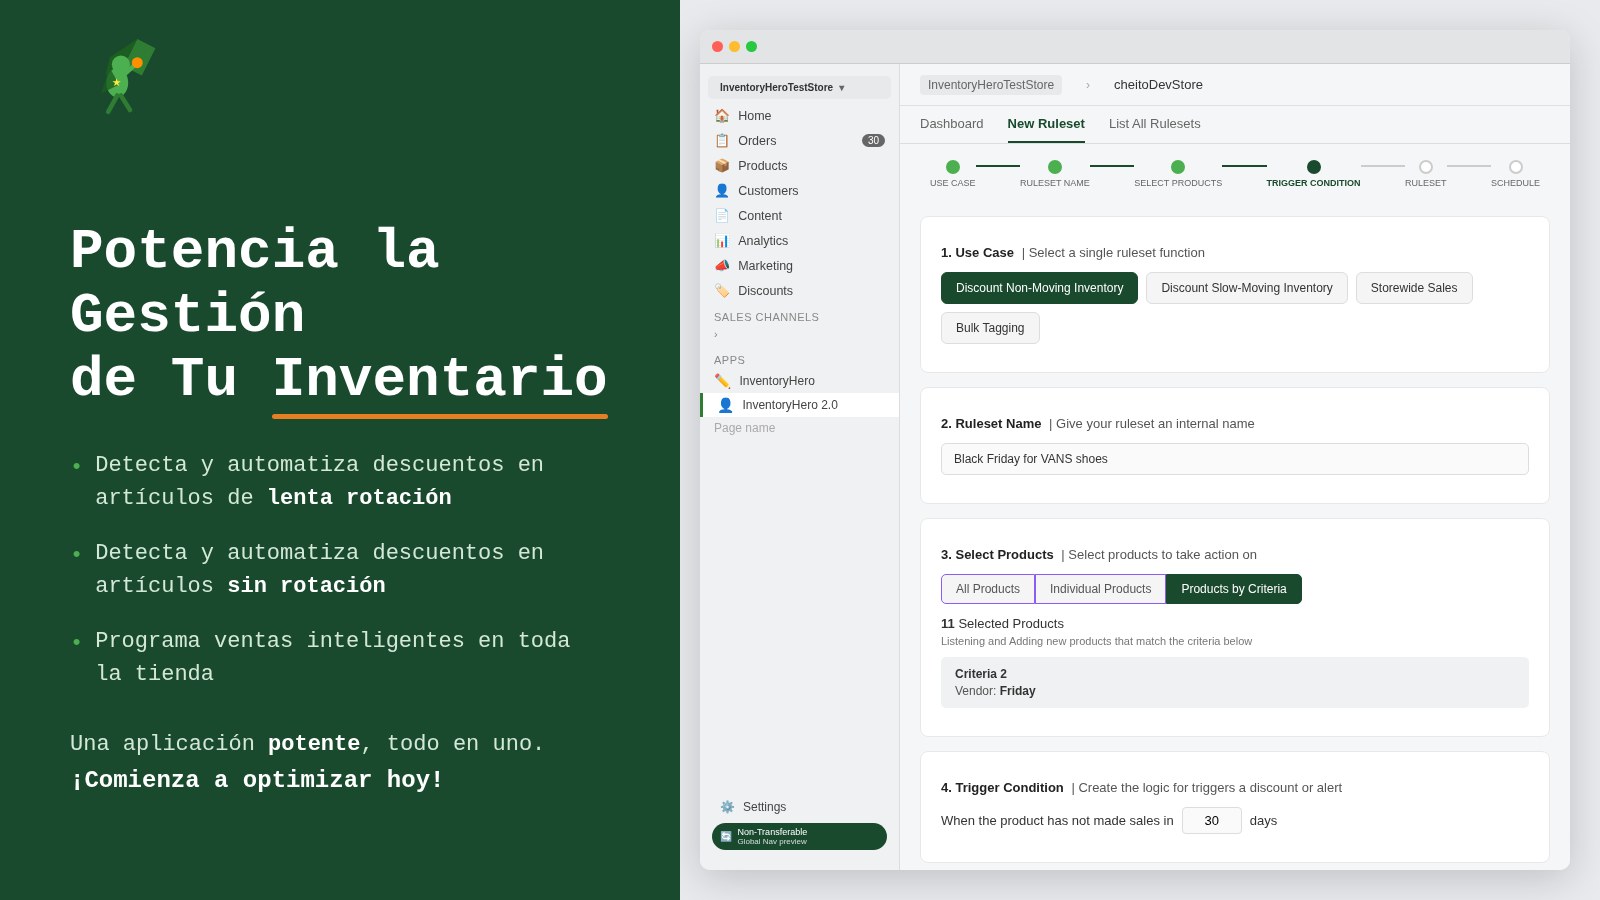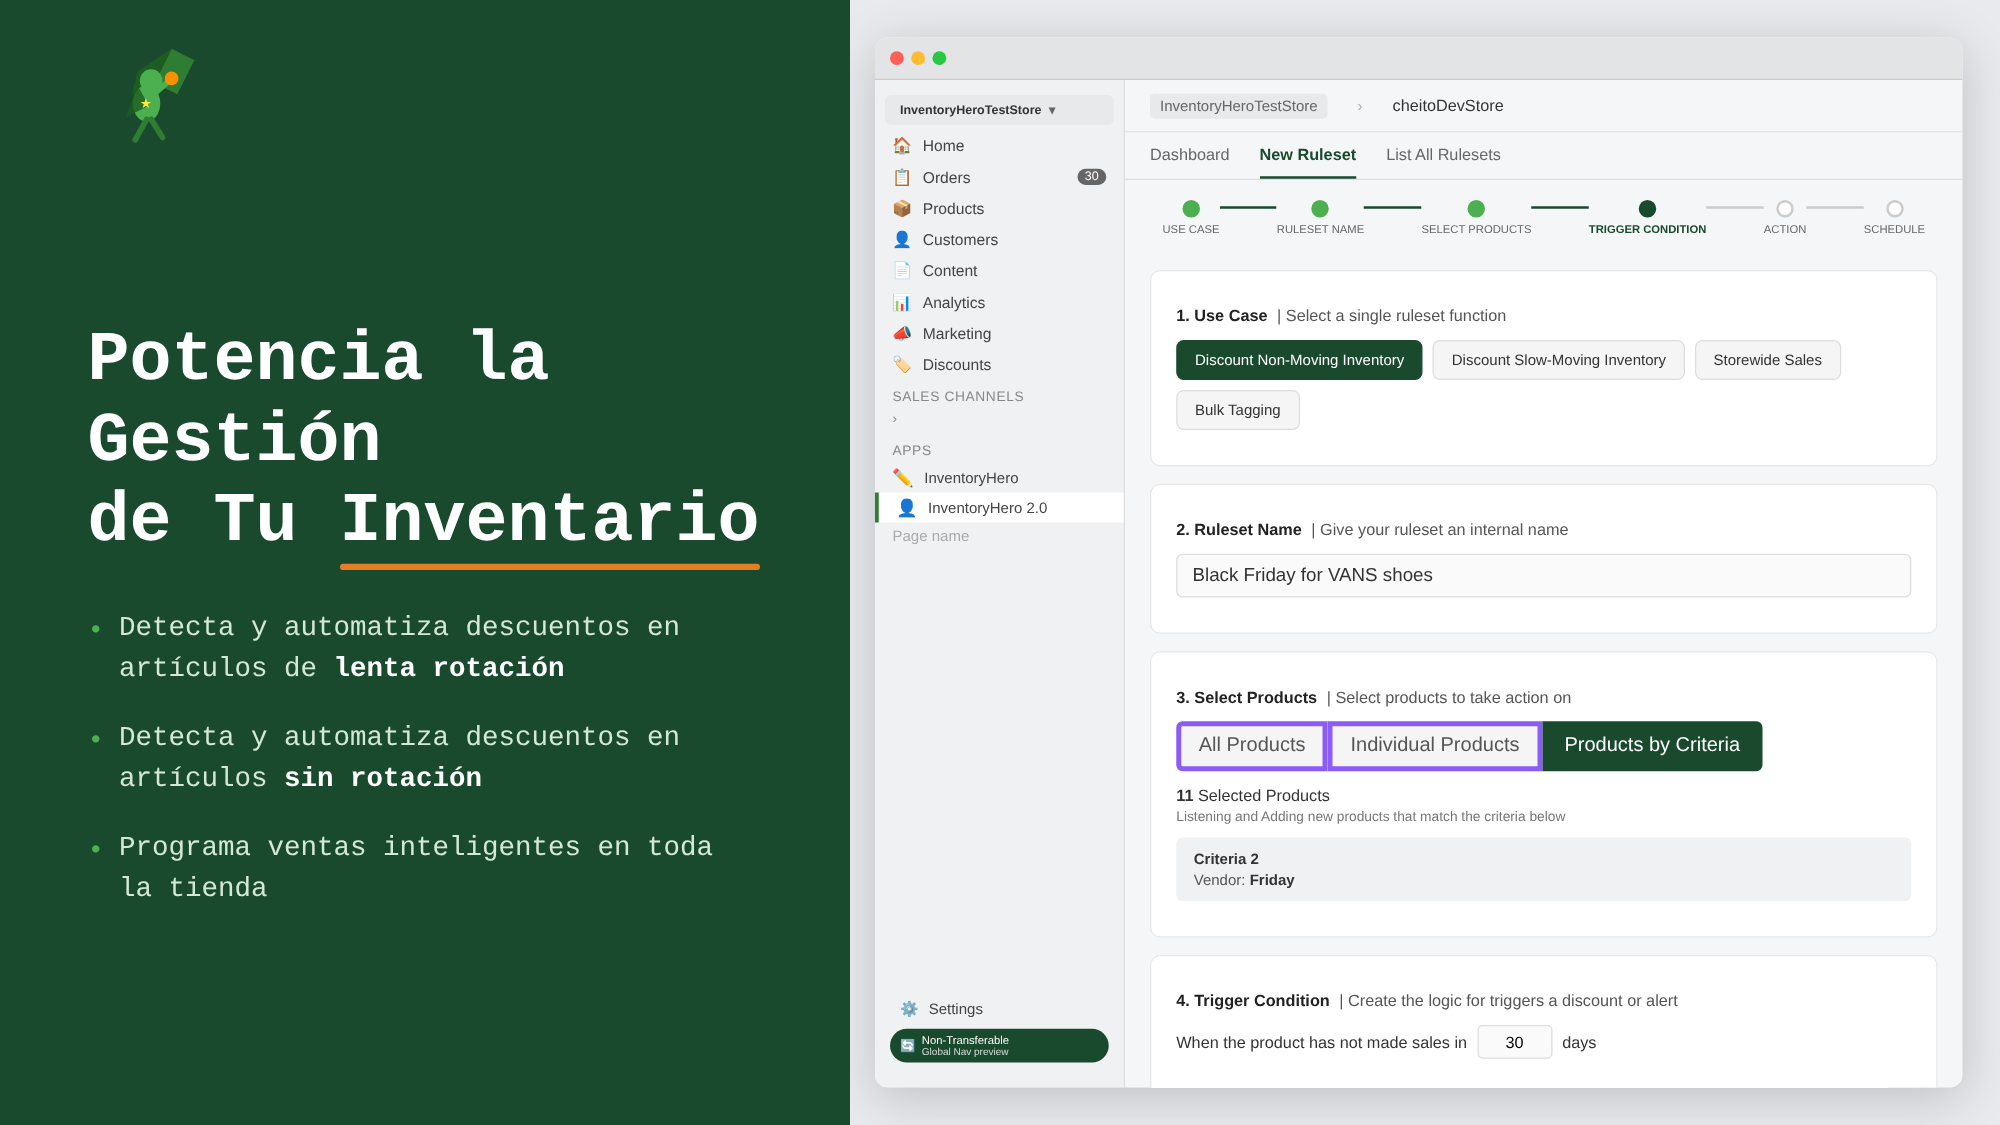--- a/index.html
+++ b/index.html
@@ -376,36 +376,36 @@
       background: #1a4a2e;
       color: #fff;
       border-color: #1a4a2e;
     }
 
     
     .text-input {
       border: 1px solid #ddd;
       border-radius: 5px;
       padding: 8px 12px;
-      font-size: 15px;
+      font-size: 12px;
       width: 100%;
       background: #fafafa;
       color: #333;
     }
 
     
     .product-tabs {
       display: flex;
       gap: 0;
       margin-bottom: 12px;
     }
     .product-tab {
       padding: 7px 14px;
-      font-size: 16px;
-      border: 4px solid #8b5cf6;
+      font-size: 12px;
+      border: 1px solid #8b5cf6;
       background: #f5f5f5;
       cursor: pointer;
       color: #555;
     }
     .product-tab:first-child { border-radius: 5px 0 0 5px; }
     .product-tab:last-child { border-radius: 0 5px 5px 0; }
     .product-tab.active {
       background: #1a4a2e;
       color: #fff;
       border-color: #1a4a2e;
@@ -502,20 +502,24 @@
         <span>
           Detecta y automatiza descuentos en artículos  <span class="bold-text">sin rotación</span>
         </span>
       </li>
       <li>
         <span class="bullet-dot">•</span>
         <span>Programa ventas inteligentes en toda la tienda</span>
       </li>
     </ul>
 
+    <div class="cta-text">
+      <span>Una aplicación </span><span class="highlight">potente</span><span>, todo en uno.</span><br>
+      <span class="strong">¡Comienza a optimizar hoy!</span>
+    </div>
   </div>
 </div>
 
 <div class="right-panel">
   <div class="shopify-window">
 
     <div class="window-topbar">
       <div class="dot dot-red"></div>
       <div class="dot dot-yellow"></div>
       <div class="dot dot-green"></div>
@@ -630,21 +634,21 @@
             <div class="connector active"></div>
 
             <div class="step-block">
               <div class="step-dot active"></div>
               <div class="step-label active">TRIGGER CONDITION</div>
             </div>
             <div class="connector"></div>
 
             <div class="step-block">
               <div class="step-dot"></div>
-              <div class="step-label">ACTION</div>
+              <div class="step-label">RULESET</div>
             </div>
             <div class="connector"></div>
 
             <div class="step-block">
               <div class="step-dot"></div>
               <div class="step-label">SCHEDULE</div>
             </div>
           </div>
         </div>
 

